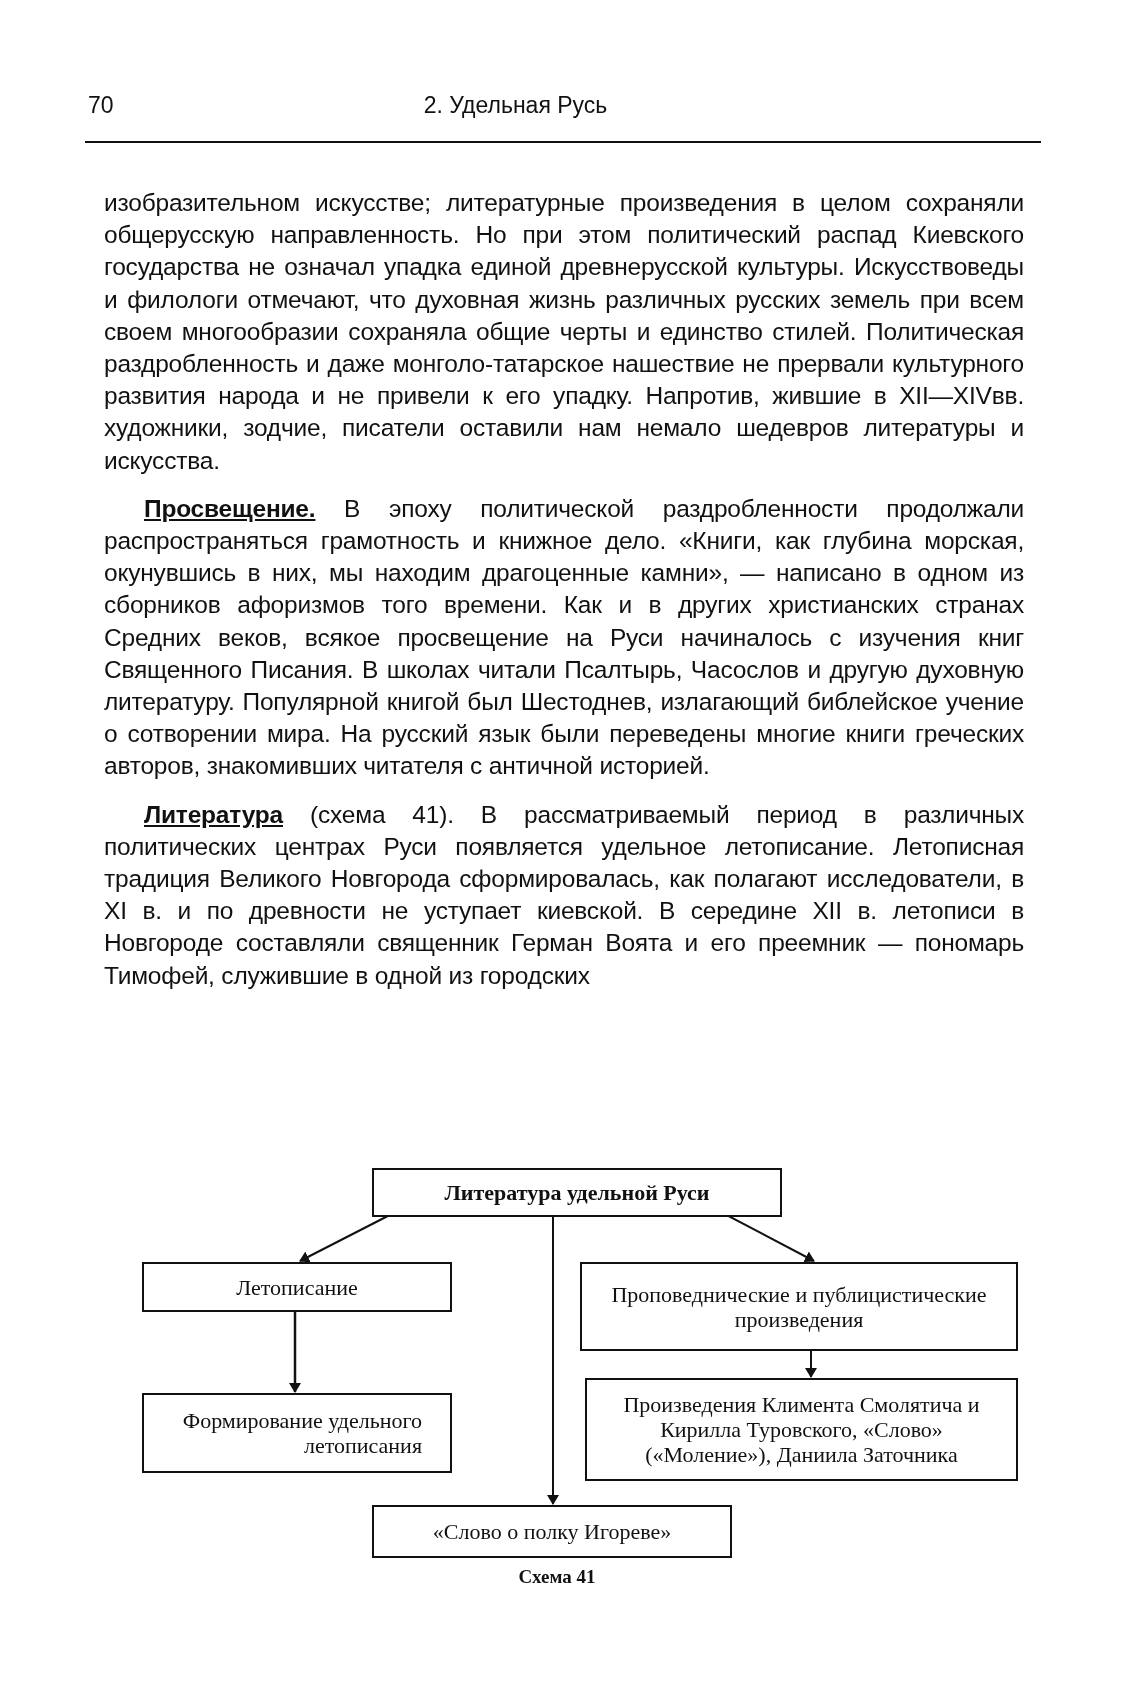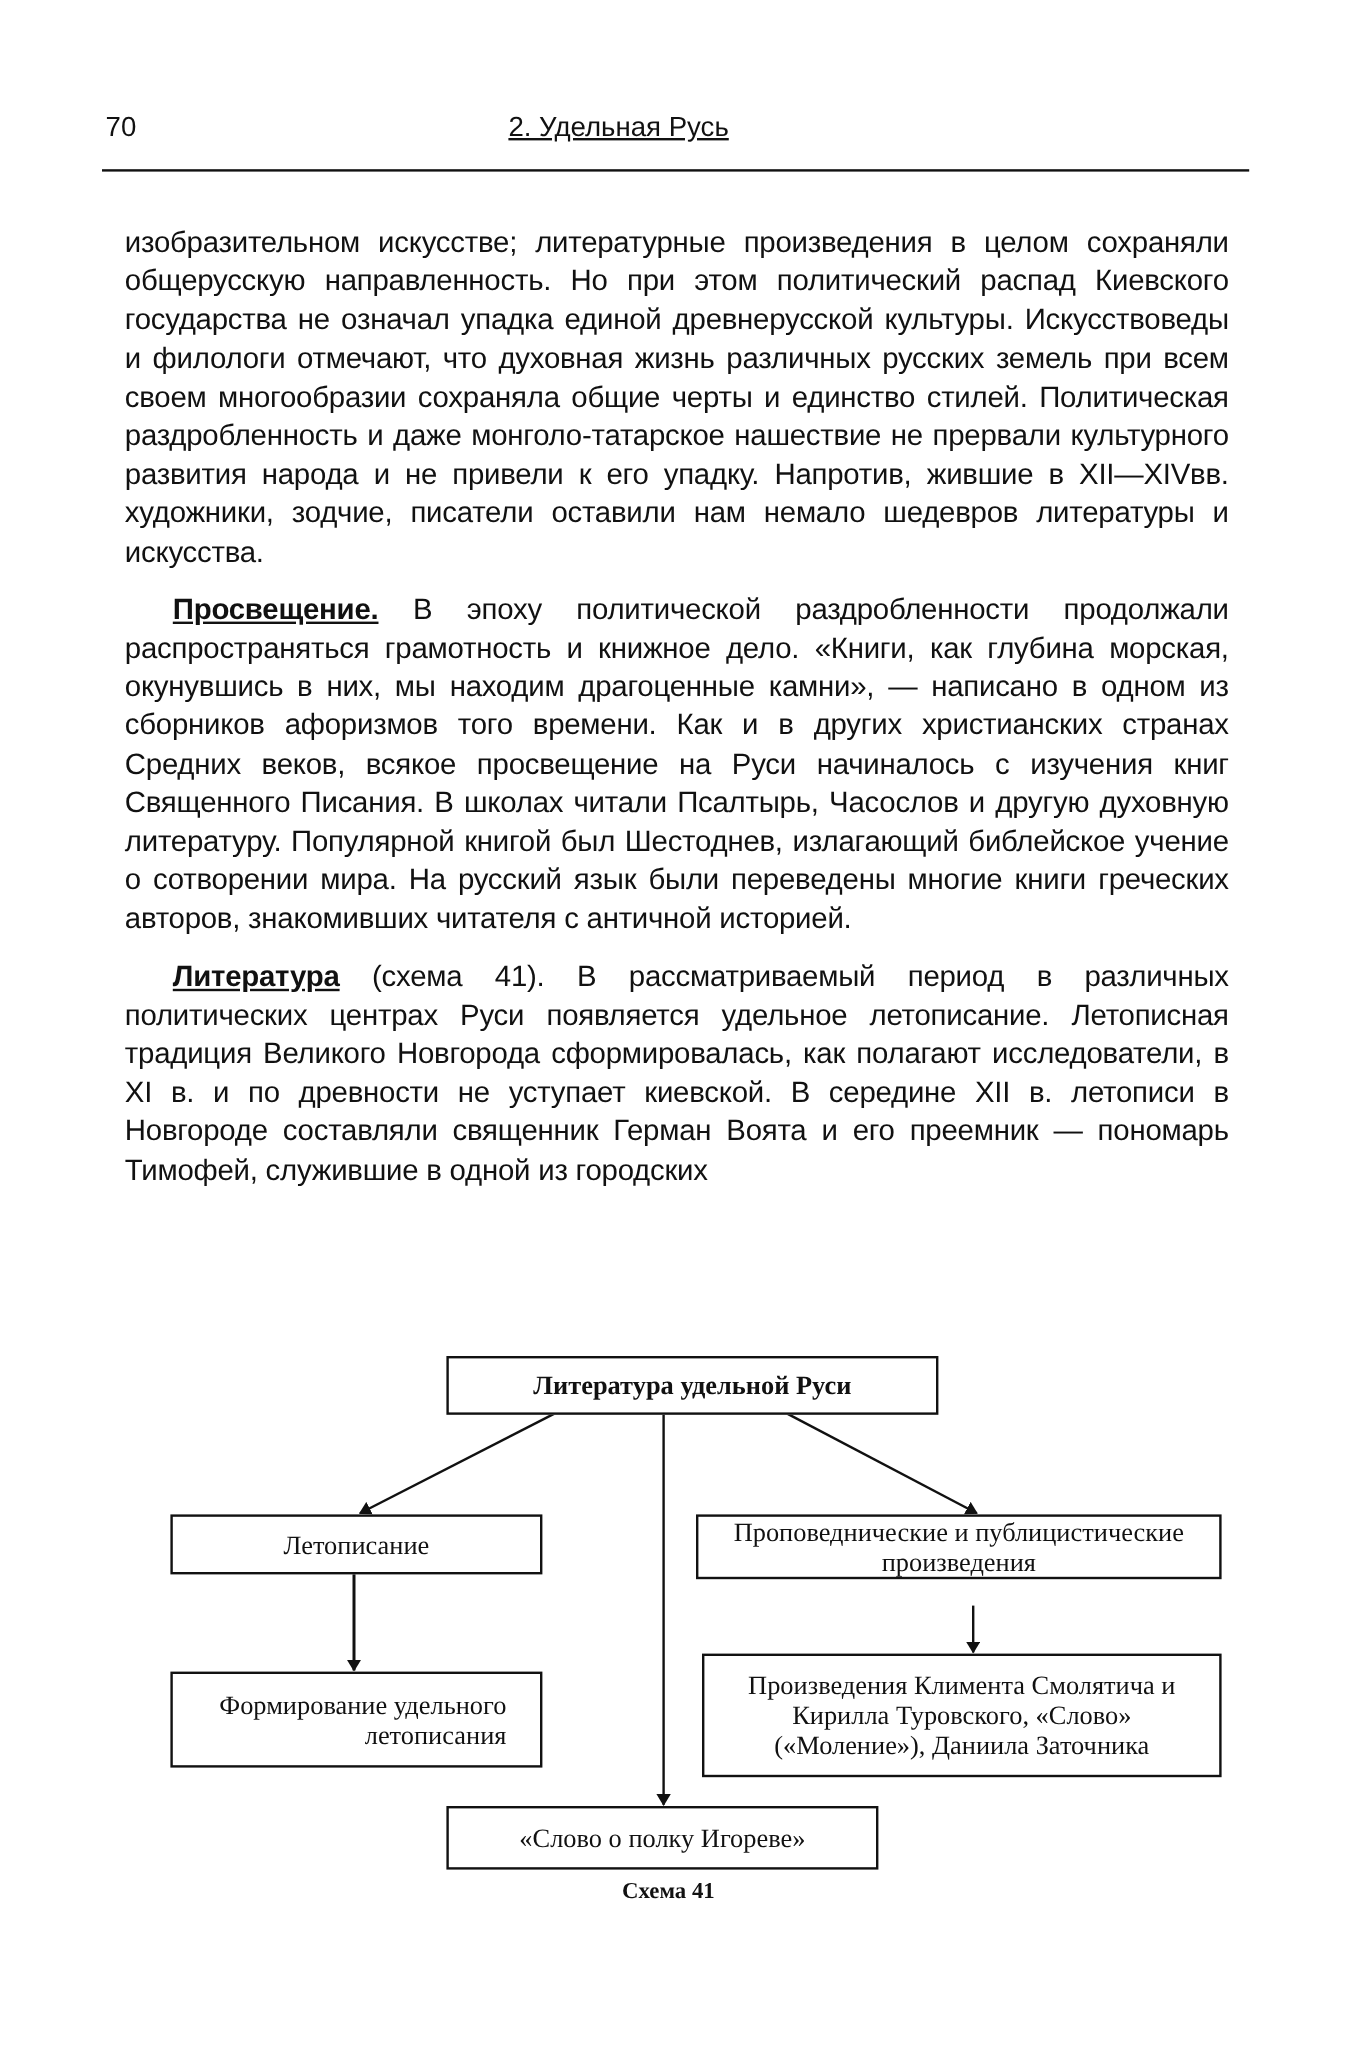--- a/index.html
+++ b/index.html
@@ -1,36 +1,36 @@
 <!DOCTYPE html>
 <html><head>
 <meta charset="utf-8">
 <style>
   html, body { margin: 0; padding: 0; background: #ffffff; }
   body { width: 1124px; height: 1707px; position: relative; overflow: hidden; color: #111; }
   .page-header { position: absolute; left: 88px; top: 92px; width: 952px; height: 40px;
     font-family: "Liberation Sans", sans-serif; font-size: 23px; }
   .page-number { position: absolute; left: 0; top: 0; text-align: center; }
-  .running-title { position: absolute; left: 0; width: 855px; top: 0; text-align: center; text-decoration: underline; }
+  .running-title { position: absolute; left: 0; width: 855px; top: 0; text-align: center; }
   .header-rule { position: absolute; left: 85px; top: 141px; width: 956px; height: 2px; background: #111; }
 
   .body-text { position: absolute; left: 88px; top: 171px; width: 952px;
     font-family: "Liberation Sans", sans-serif; font-size: 24.5px; line-height: 32.2px;
     text-align: justify; letter-spacing: -0.2px; }
   .body-text p { margin: 16px; }
   .body-text p.indent { text-indent: 40px; margin-top: 5px; }
   .body-text b { font-weight: bold; text-decoration: underline; }
 
   .diagram { position: absolute; left: 0; top: 0; width: 1124px; height: 1707px; pointer-events: none; }
   .diagram svg { position: absolute; left: 0; top: 0; }
   .box { position: absolute; border: 2px solid #111; box-sizing: border-box; display: flex;
     align-items: center; justify-content: center; text-align: center;
     font-family: "Liberation Serif", serif; font-size: 22px; line-height: 25px; background: #fff;
     pointer-events: auto; }
-  .box.bold { font-weight: bold; }
+  .box.bold { font-weight: bold; margin-top: 38px; }
   .caption { position: absolute; left: 0; width: 1114px; top: 1566px; text-align: center;
     font-family: "Liberation Serif", serif; font-weight: bold; font-size: 19px; }
 </style>
 </head>
 <body>
 
 <div class="page-header">
   <span class="page-number">70</span>
   <span class="running-title">2. Удельная Русь</span>
 </div>
@@ -55,21 +55,21 @@
     <line x1="295" y1="1311" x2="295" y2="1392" stroke="#111" stroke-width="2.5" marker-end="url(#arr)"></line>
     <line x1="811" y1="1338" x2="811" y2="1377" stroke="#111" stroke-width="2" marker-end="url(#arr)"></line>
   </svg>
 
   <div class="box bold" style="left:372px; top:1130px; width:410px; height:49px;">
     <span>Литература удельной Руси</span>
   </div>
   <div class="box" style="left:142px; top:1262px; width:310px; height:50px;">
     <span>Летописание</span>
   </div>
-  <div class="box" style="left:580px; top:1262px; width:438px; height:54px; padding:0 20px;">
+  <div class="box" style="left:580px; top:1262px; width:438px; height:89px; padding:0 20px;">
     <span>Проповеднические и публицистические произведения</span>
   </div>
   <div class="box" style="left:142px; top:1393px; width:310px; height:80px; padding:0 28px;text-align:right;">
     <span>Формирование удельного летописания</span>
   </div>
   <div class="box" style="left:585px; top:1378px; width:433px; height:103px; padding:0 24px;">
     <span>Произведения Климента Смолятича и Кирилла Туровского, «Слово» («Моление»), Даниила Заточника</span>
   </div>
   <div class="box" style="left:372px; top:1505px; width:360px; height:53px;">
     <span>«Слово о полку Игореве»</span>

